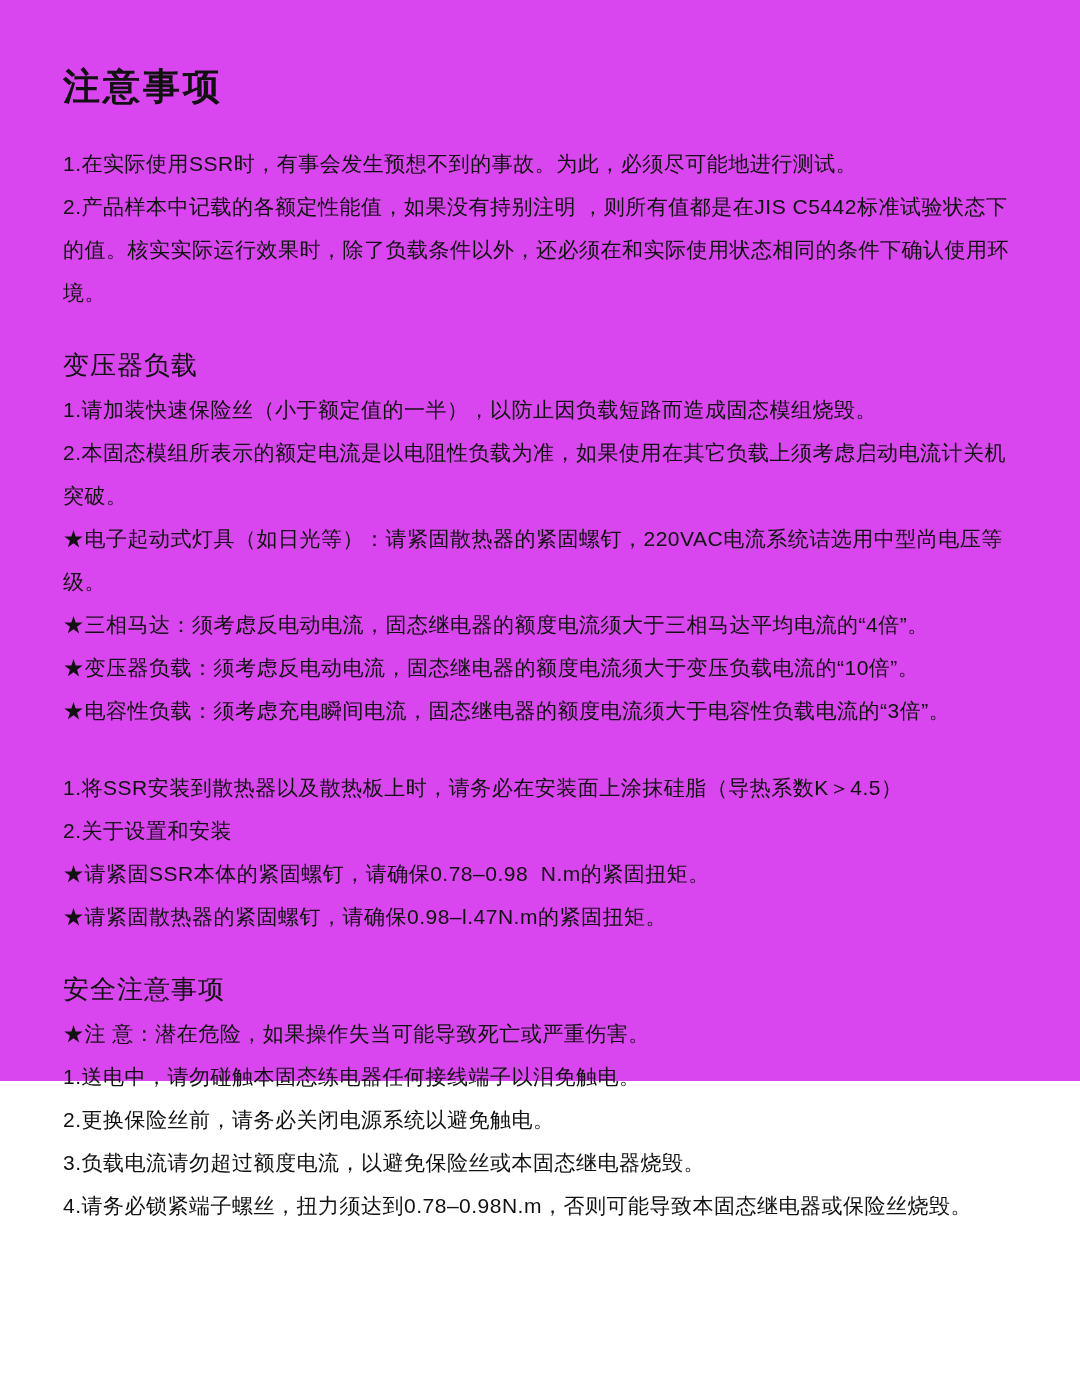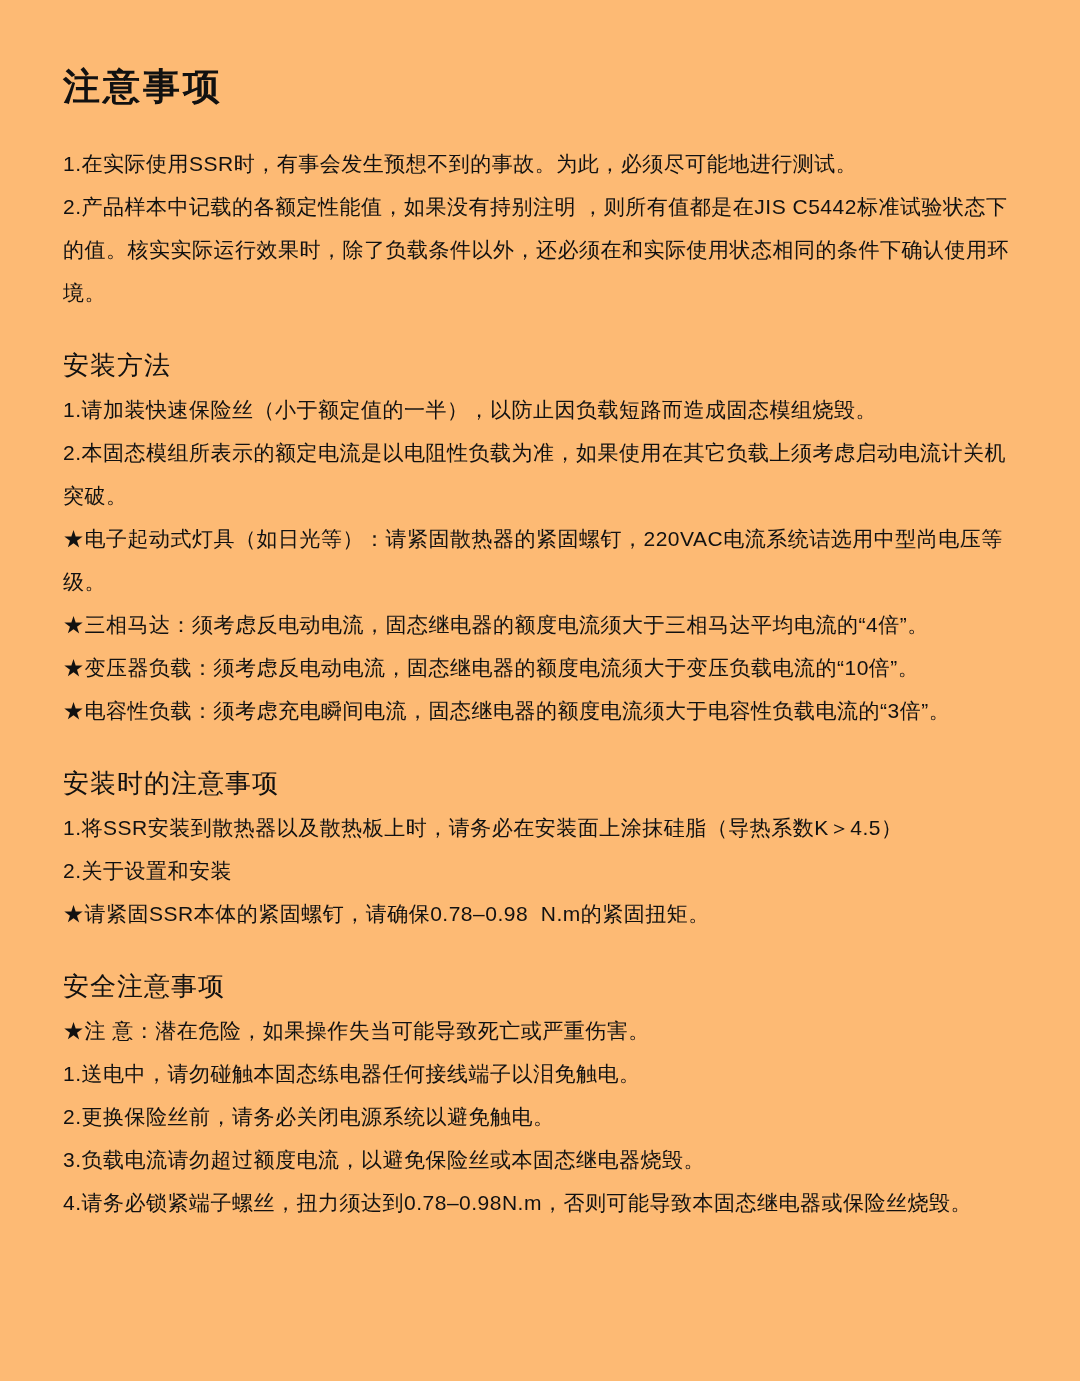--- a/index.html
+++ b/index.html
@@ -10,23 +10,23 @@
   body {
     width: 1080px;
     height: 1381px;
     overflow: hidden;
     color: #111111;
     font-family: "Liberation Sans", sans-serif;
   }
   .page {
     box-sizing: border-box;
     width: 1080px;
-    height: 1381px;
+    height: 1081px;
     padding: 56px 58px 20px 63px;
-    background: #fdba74;
+    background: #d946ef;
   }
   .doc-title {
     font-size: 37px;
     font-weight: 600;
     letter-spacing: 3px;
     margin: 10px 0 0 0;
     line-height: 42px;
   }
   .doc-section {
     margin-top: 34px;
@@ -51,33 +51,33 @@
 <body>
 
 <div class="page">
   <h1 class="doc-title">注意事项</h1>
   <div id="sections">
       <section class="doc-section">
         <p class="item">1.在实际使用SSR时，有事会发生预想不到的事故。为此，必须尽可能地进行测试。</p>
         <p class="item">2.产品样本中记载的各额定性能值，如果没有持别注明 ，则所有值都是在JIS C5442标准试验状态下的值。核实实际运行效果时，除了负载条件以外，还必须在和实际使用状态相同的条件下确认使用环境。</p>
       </section>
       <section class="doc-section">
-        <h2 class="section-heading">安装方法</h2>
+        <h2 class="section-heading">变压器负载</h2>
         <p class="item">1.请加装快速保险丝（小于额定值的一半），以防止因负载短路而造成固态模组烧毁。</p>
         <p class="item">2.本固态模组所表示的额定电流是以电阻性负载为准，如果使用在其它负载上须考虑启动电流计关机突破。</p>
         <p class="item">★电子起动式灯具（如日光等）：请紧固散热器的紧固螺钉，220VAC电流系统诘选用中型尚电压等级。</p>
         <p class="item">★三相马达：须考虑反电动电流，固态继电器的额度电流须大于三相马达平均电流的“4倍”。</p>
         <p class="item">★变压器负载：须考虑反电动电流，固态继电器的额度电流须大于变压负载电流的“10倍”。</p>
         <p class="item">★电容性负载：须考虑充电瞬间电流，固态继电器的额度电流须大于电容性负载电流的“3倍”。</p>
       </section>
       <section class="doc-section">
-        <h2 class="section-heading">安装时的注意事项</h2>
         <p class="item">1.将SSR安装到散热器以及散热板上时，请务必在安装面上涂抹硅脂（导热系数K＞4.5）</p>
         <p class="item">2.关于设置和安装</p>
         <p class="item">★请紧固SSR本体的紧固螺钉，请确保0.78–0.98  N.m的紧固扭矩。</p>
+        <p class="item">★请紧固散热器的紧固螺钉，请确保0.98–l.47N.m的紧固扭矩。</p>
       </section>
       <section class="doc-section">
         <h2 class="section-heading">安全注意事项</h2>
         <p class="item">★注 意：潜在危险，如果操作失当可能导致死亡或严重伤害。</p>
         <p class="item">1.送电中，请勿碰触本固态练电器任何接线端子以泪免触电。</p>
         <p class="item">2.更换保险丝前，请务必关闭电源系统以避免触电。</p>
         <p class="item">3.负载电流请勿超过额度电流，以避免保险丝或本固态继电器烧毁。</p>
         <p class="item">4.请务必锁紧端子螺丝，扭力须达到0.78–0.98N.m，否则可能导致本固态继电器或保险丝烧毁。</p>
       </section>
     </div>

